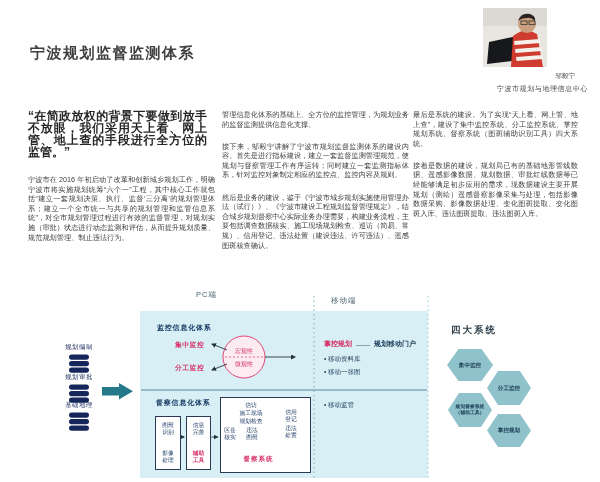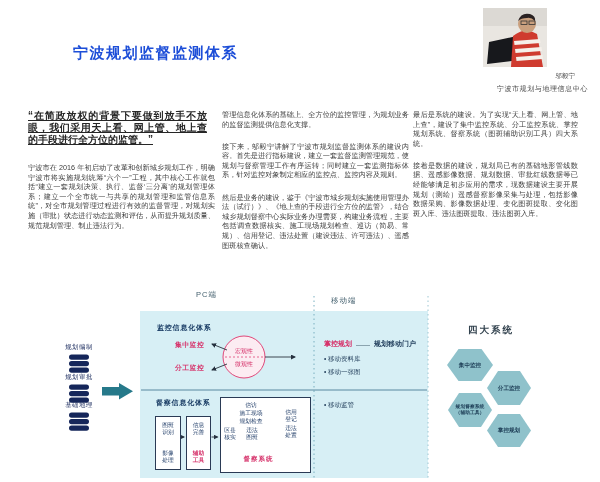--- a/index.html
+++ b/index.html
@@ -3,26 +3,26 @@
 <meta charset="utf-8">
 <style>
   html,body{margin:0;padding:0;background:#ffffff;}
   #page{
     position:relative;width:600px;height:482px;background:#ffffff;overflow:hidden;
     font-family:"Liberation Sans","DejaVu Sans",sans-serif;
     -webkit-text-size-adjust:none;
   }
   .abs{position:absolute;}
   
-  .title{font-size:15px;font-weight:700;color:#1d4ed8;letter-spacing:1.5px;margin-left:43px;}
+  .title{font-size:15px;font-weight:700;color:#404040;letter-spacing:1.5px;}
   .caption{font-size:6.5px;color:#4a4a4a;text-align:right;}
   .caption-org{font-size:7px;color:#4a4a4a;text-align:right;letter-spacing:0.6px;}
   
   .col{position:absolute;top:110px;}
-  .quote{font-size:10px;line-height:12px;font-weight:700;color:#262626;text-align:justify;margin:0 8px 17px 0;text-decoration:underline;}
+  .quote{font-size:12px;line-height:12px;font-weight:700;color:#262626;text-align:justify;margin:0 8px 17px 0;}
   .para{font-size:7.2px;line-height:9.6px;color:#3c3c3c;text-align:justify;margin:0 0 12.5px 0;}
   
   .panel{background:#d7eff5;}
   .seg-label{font-size:7.5px;color:#44606e;letter-spacing:1px;}
   .src-item{position:absolute;width:44px;text-align:center;}
   .src-label{font-size:6.4px;color:#15265a;letter-spacing:0.5px;margin-bottom:1.5px;}
   .d-heading{font-size:7px;font-weight:700;color:#173a63;letter-spacing:0.8px;}
   .d-red{color:#d6336b;}
   .mon-item{font-size:6.8px;font-weight:700;letter-spacing:0.5px;}
   .circle-word{font-size:6px;color:#d6336b;width:36px;text-align:center;}
@@ -32,21 +32,21 @@
   .wbox .cell{font-size:5.8px;line-height:7px;text-align:center;white-space:pre-line;color:#1d3a66;}
   .bigbox{position:absolute;background:#ffffff;border:0.8px solid #2a3a55;box-sizing:border-box;}
   .bb-text{position:absolute;font-size:5.8px;line-height:6.8px;color:#1d3a66;text-align:center;white-space:pre-line;}
   .bb-sys{position:absolute;font-size:6.5px;font-weight:700;letter-spacing:1px;text-align:center;}
   .mob-row{display:flex;align-items:center;gap:4px;font-size:7px;}
   .mob-title{font-weight:700;}
   .mob-portal{color:#24415f;font-weight:700;}
   .mob-dash{color:#44606e;}
   .bullet{font-size:6.5px;color:#27435f;}
   .bullet::before{content:"• ";}
-  .four-heading{font-size:9.5px;font-weight:700;color:#32424e;letter-spacing:2px;text-align:center;}
+  .four-heading{font-size:9.5px;font-weight:700;color:#32424e;letter-spacing:2px;}
   .hex{position:absolute;background:#8fc2cb;
        clip-path:polygon(25% 0,75% 0,100% 50%,75% 100%,25% 100%,0 50%);
        display:flex;align-items:center;justify-content:center;}
   .hex span{font-size:5.6px;font-weight:600;color:#1c3c55;text-align:center;white-space:pre-line;line-height:6.4px;}
   .hex.small span{font-size:4.8px;line-height:5.6px;}
 </style>
 </head>
 <body>
 
 <div id="page">
@@ -71,21 +71,21 @@
   <div class="abs caption" style="left:460px;top:72px;width:115px;">邬毅宁</div>
   <div class="abs caption-org" style="left:468px;top:84px;width:120px;">宁波市规划与地理信息中心</div>
 
   <div class="col" style="left:28px;width:187px;">
     <p class="quote">“在简政放权的背景下要做到放手不放眼，我们采用天上看、网上管、地上查的手段进行全方位的监管。”</p>
     <p class="para">宁波市在 2016 年初启动了改革和创新城乡规划工作，明确宁波市将实施规划统筹“六个一”工程，其中核心工作就包括“建立一套规划决策、执行、监督‘三分离’的规划管理体系；建立一个全市统一与共享的规划管理和监管信息系统”，对全市规划管理过程进行有效的监督管理，对规划实施（审批）状态进行动态监测和评估，从而提升规划质量、规范规划管理、制止违法行为。</p>
   </div>
   <div class="col" style="left:222px;width:187px;">
     <p class="para">管理信息化体系的基础上、全方位的监控管理，为规划业务的监督监测提供信息化支撑。</p>
     <p class="para">接下来，邬毅宁讲解了宁波市规划监督监测体系的建设内容。首先是进行指标建设，建立一套监督监测管理规范，使规划与督察管理工作有序运转；同时建立一套监测指标体系，针对监控对象制定相应的监控点、监控内容及规则。</p>
-    <p class="para">然后是业务的建设，鉴于《宁波市城乡规划实施使用管理办法（试行）》、《地上查的手段进行全方位的监管》，结合城乡规划督察中心实际业务办理需要，构建业务流程，主要包括调查数据核实、施工现场规划检查、巡访（简易、常规）、信用登记、违法处置（建设违法、许可违法）、遥感图斑核查确认。</p>
+    <p class="para">然后是业务的建设，鉴于《宁波市城乡规划实施使用管理办法（试行）》、《宁波市建设工程规划监督管理规定》，结合城乡规划督察中心实际业务办理需要，构建业务流程，主要包括调查数据核实、施工现场规划检查、巡访（简易、常规）、信用登记、违法处置（建设违法、许可违法）、遥感图斑核查确认。</p>
   </div>
   <div class="col" style="left:413px;width:165px;">
     <p class="para">最后是系统的建设。为了实现“天上看、网上管、地上查”，建设了集中监控系统、分工监控系统、掌控规划系统、督察系统（图斑辅助识别工具）四大系统。</p>
     <p class="para">接着是数据的建设，规划局已有的基础地形管线数据、遥感影像数据、规划数据、审批红线数据等已经能够满足初步应用的需求，现数据建设主要开展规划（测绘）遥感督察影像采集与处理，包括影像数据采购、影像数据处理、变化图斑提取、变化图斑入库、违法图斑提取、违法图斑入库。</p>
   </div>
 
   <div class="abs panel" style="left:140px;top:311px;width:288px;height:167px;"></div>
 
   <svg class="abs" style="left:0;top:290px;pointer-events:none;" width="600" height="192">
     <defs>

